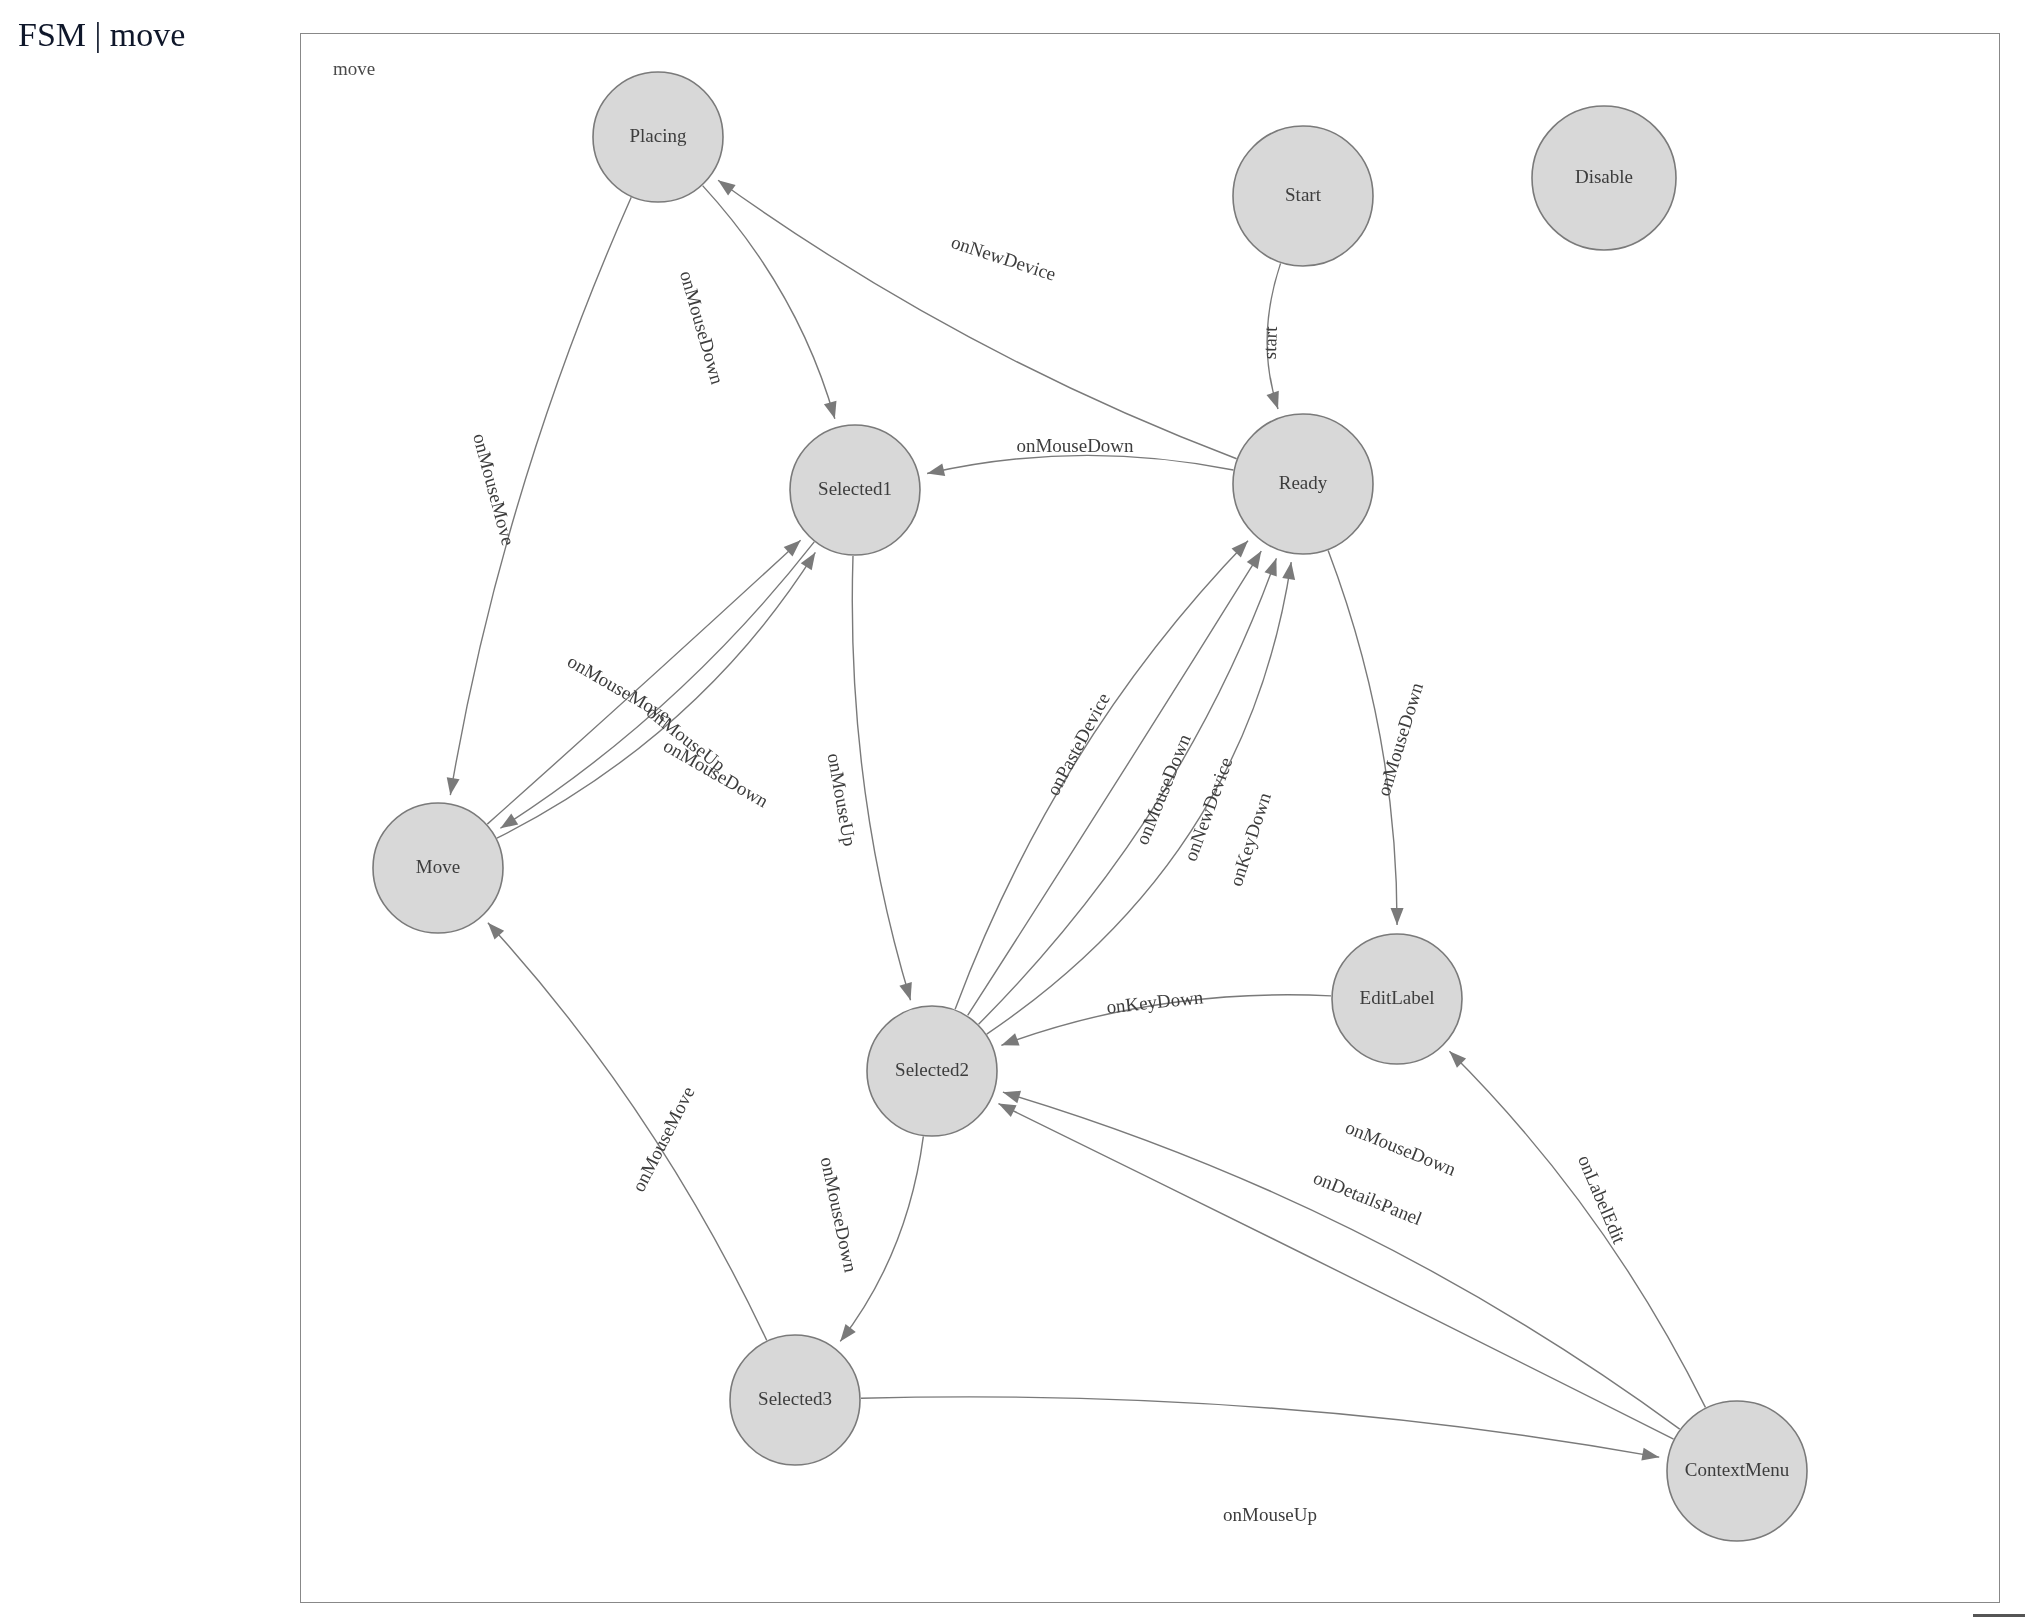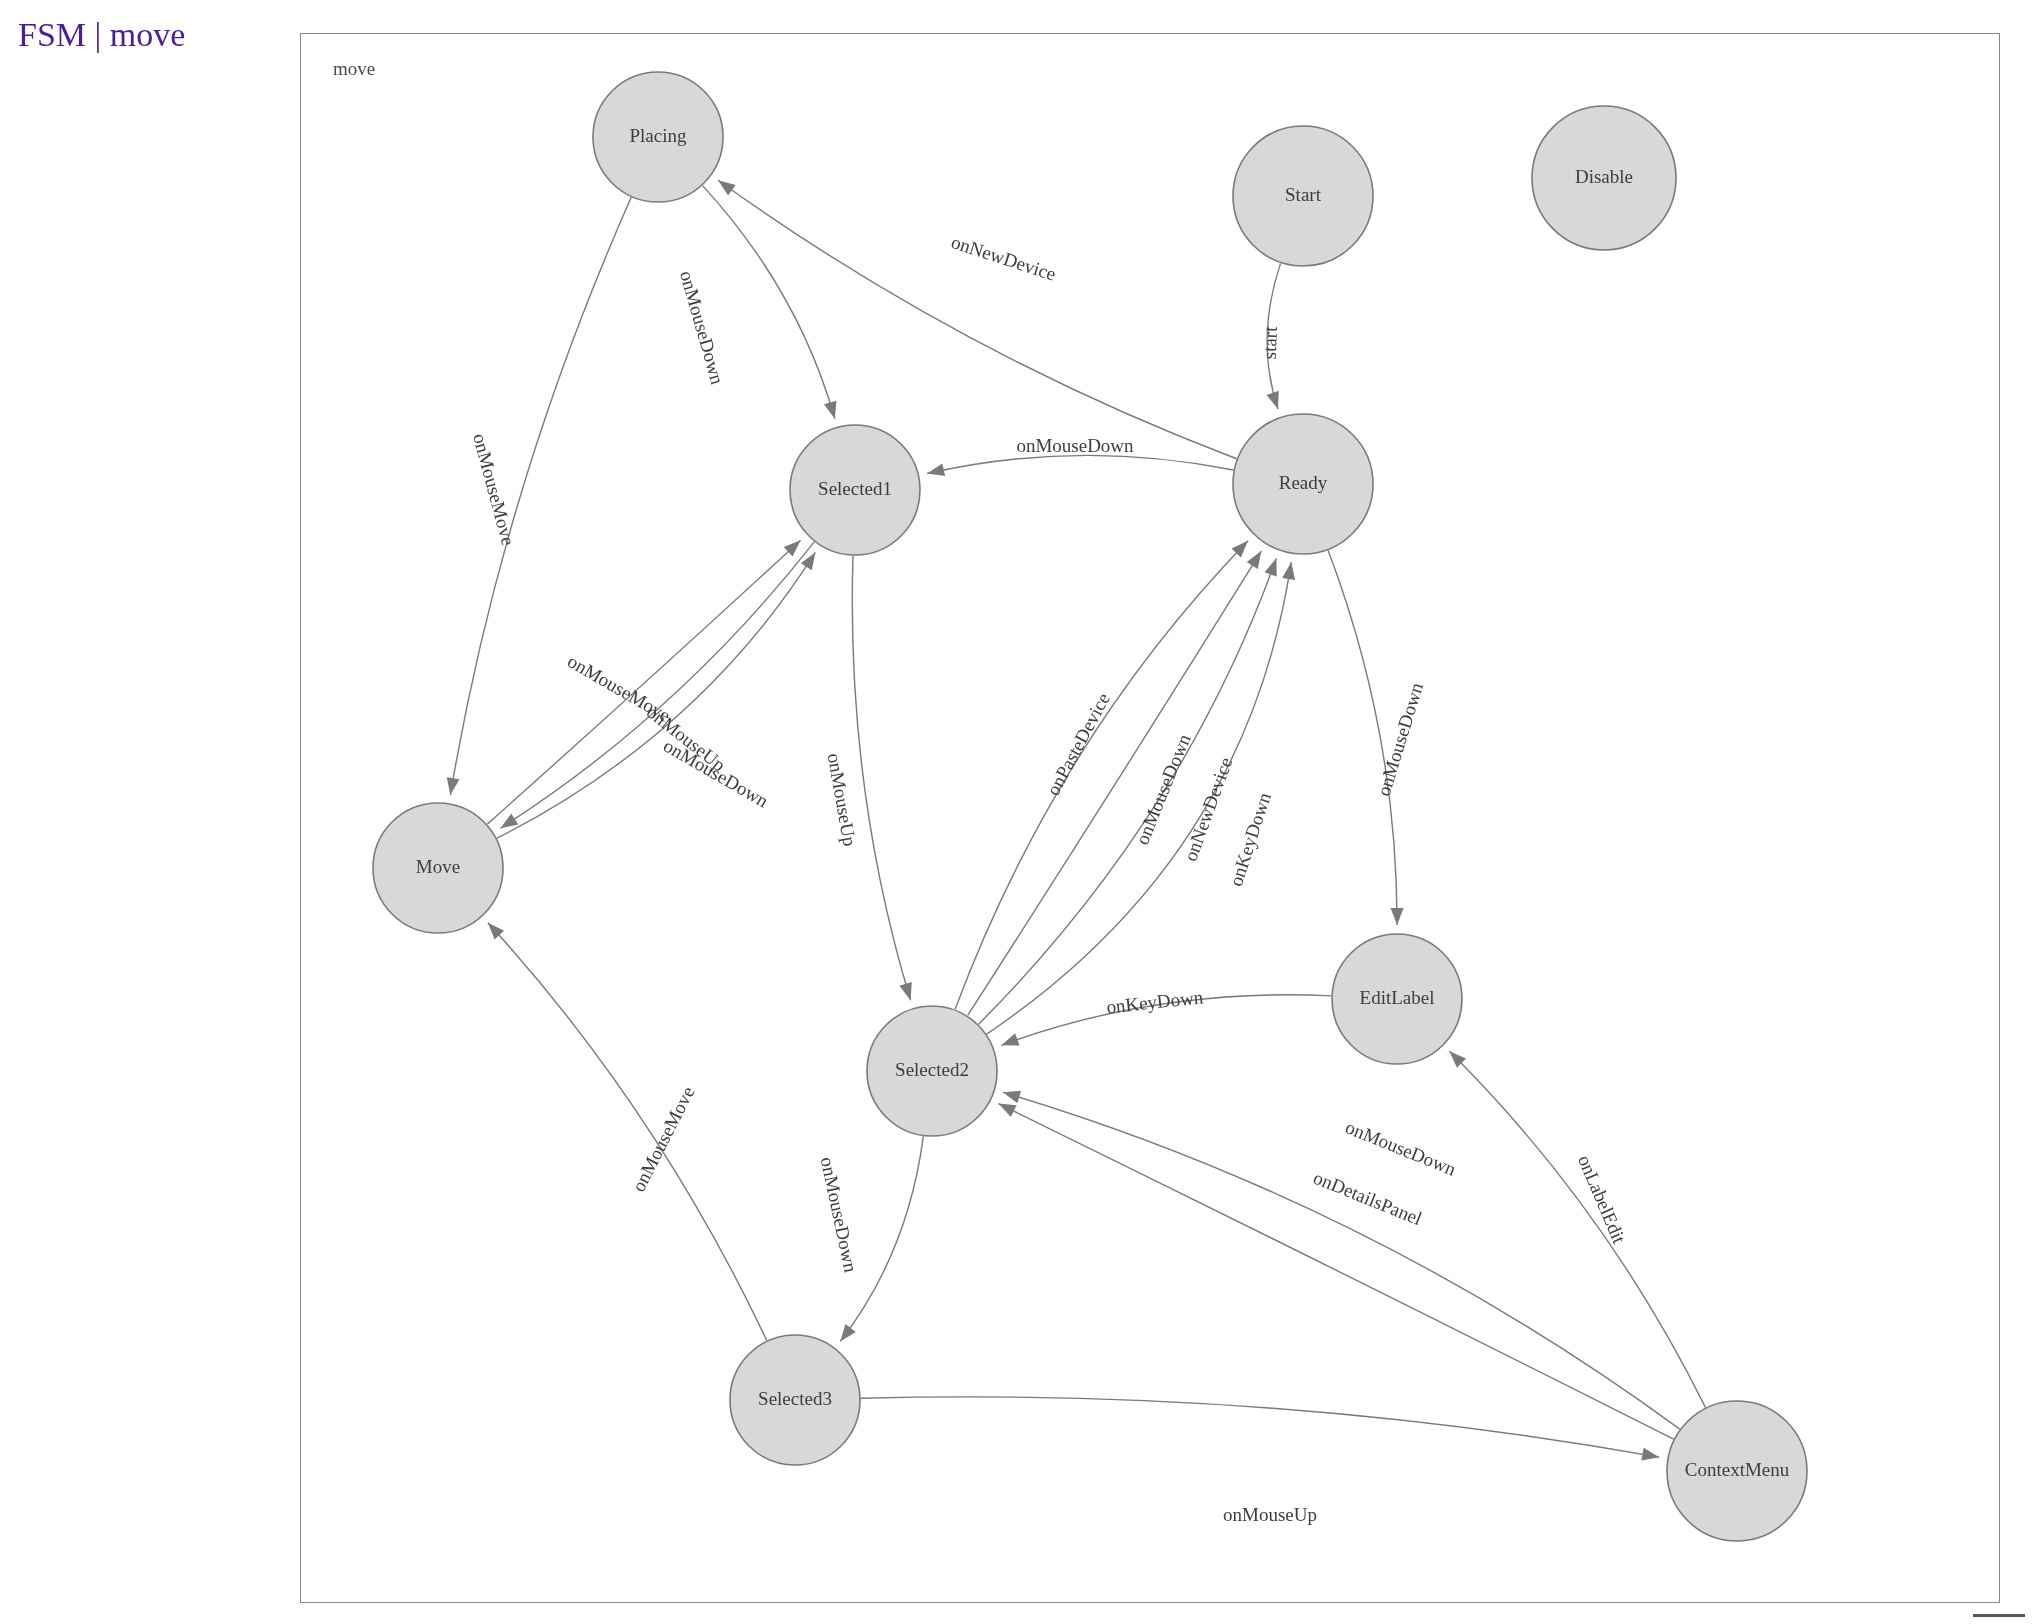--- a/index.html
+++ b/index.html
@@ -12,21 +12,21 @@
     width: 2034px;
     height: 1624px;
     position: relative;
     overflow: hidden;
   }
   #page-title {
     position: absolute;
     left: 18px;
     top: 16px;
     font-size: 34px;
-    color: #4c1d95;
+    color: #0f172a;
     font-family: "Liberation Serif", serif;
     white-space: nowrap;
   }
   #diagram-frame {
     position: absolute;
     left: 300px;
     top: 33px;
     width: 1700px;
     height: 1570px;
     border: 1px solid #888888;

